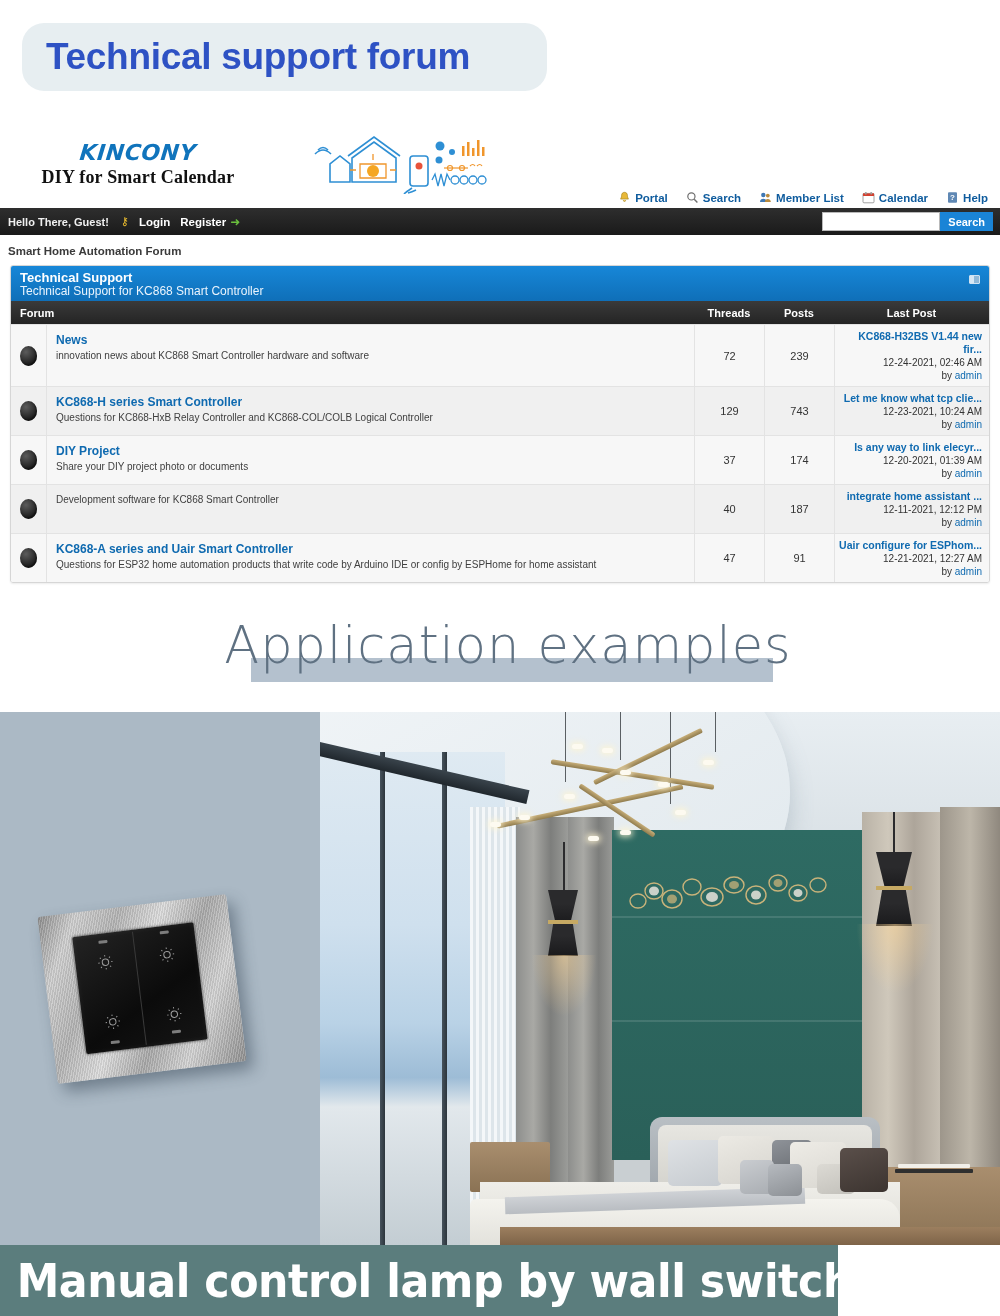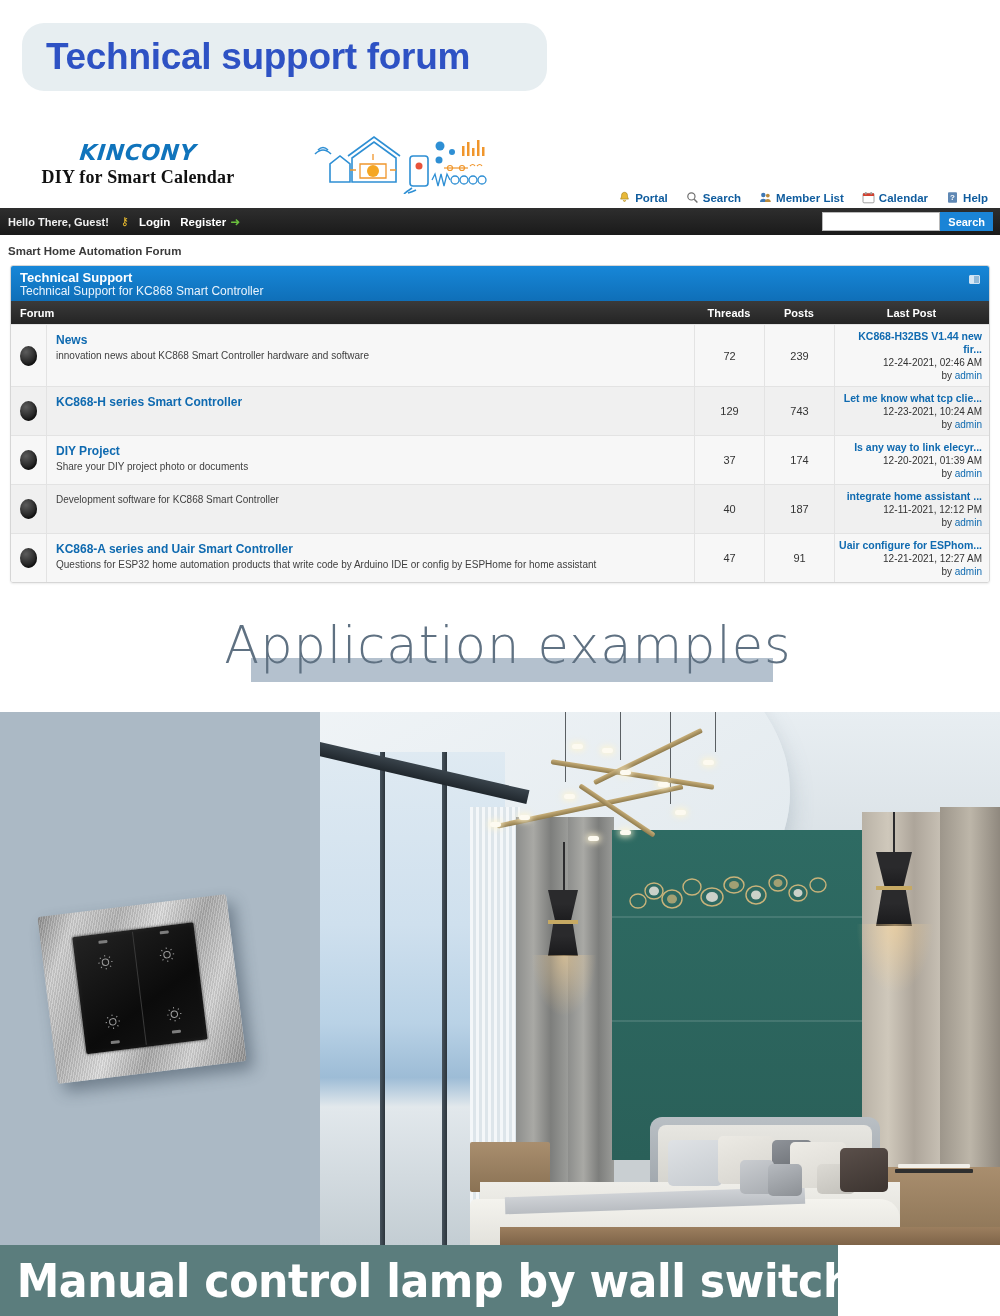--- a/index.html
+++ b/index.html
@@ -622,20 +622,21 @@
         <div class="lp-by"><span>by </span><a>admin</a></div>
       </div>
     </div>
 
     <div class="row">
       <div class="row-icon-cell">
         <div class="folder-dot"></div>
       </div>
       <div class="row-main">
         <div class="f-title">KC868-H series Smart Controller</div>
+        <div class="f-desc">Questions for KC868-HxB Relay Controller and KC868-COL/COLB Logical Controller</div>
       </div>
       <div class="cell-num">129</div>
       <div class="cell-num">743</div>
       <div class="cell-last">
         <div class="lp-title">Let me know what tcp clie...</div>
         <div class="lp-date">12-23-2021, 10:24 AM</div>
         <div class="lp-by"><span>by </span><a>admin</a></div>
       </div>
     </div>
 

